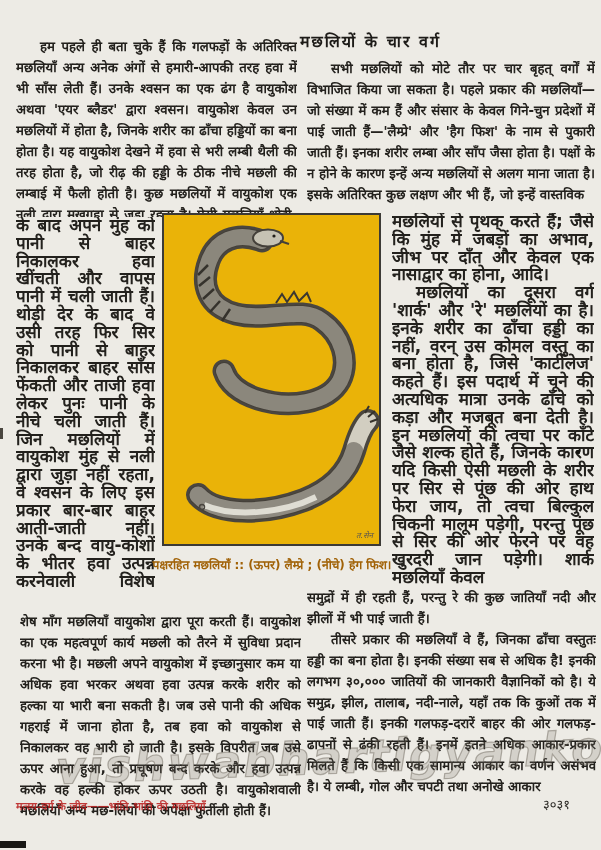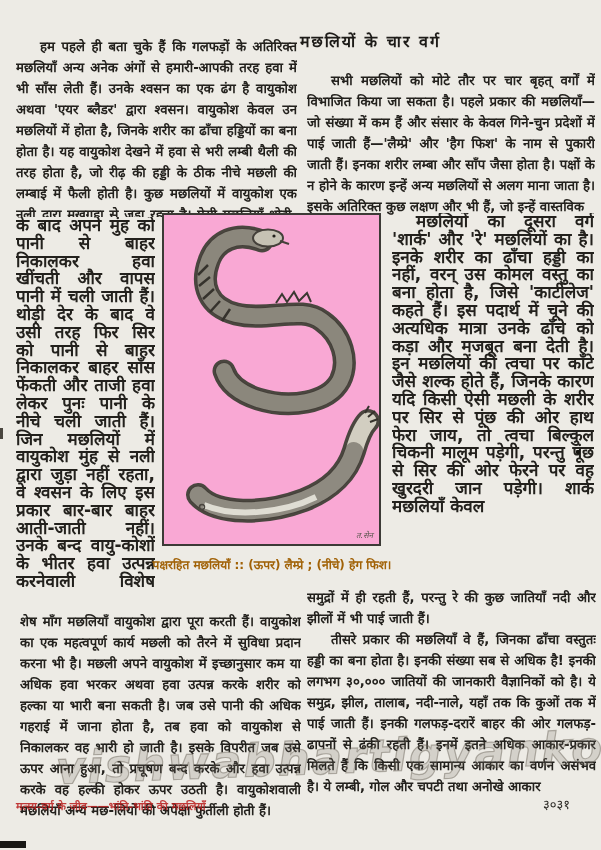--- a/index.html
+++ b/index.html
@@ -22,21 +22,21 @@
   .narrow{font-size:17px;line-height:17.8px;}
   .tblock p{margin:0;}
   .indent{text-indent:24px;}
   .heading{
     position:absolute;left:300px;top:30px;width:295px;
     text-align:left;font-size:16px;font-weight:700;
     letter-spacing:2px;color:#1d1b18;
   }
   .figurebox{
     position:absolute;left:162px;top:213px;width:219px;height:333px;
-    border:2px solid #3c3a36;background:#f9a8d4;box-sizing:border-box;
+    border:2px solid #3c3a36;background:#eab308;box-sizing:border-box;
   }
   .signature{
     position:absolute;right:6px;bottom:4px;
     font-size:8px;font-style:italic;color:#5a564e;
   }
   .caption{
     position:absolute;left:148px;top:556px;width:248px;
     text-align:center;font-size:12px;font-weight:700;color:#a16207;
   }
   .watermark{
@@ -78,25 +78,26 @@
   <div class="tblock narrow" style="left:16px;top:217px;width:139px;height:370px;">
     <p>के बाद अपने मुंह को पानी से बाहर निकालकर हवा खींचती और वापस पानी में चली जाती हैं। थोड़ी देर के बाद वे उसी तरह फिर सिर को पानी से बाहर निकालकर बाहर साँस फेंकती और ताजी हवा लेकर पुनः पानी के नीचे चली जाती हैं। जिन मछलियों में वायुकोश मुंह से नली द्वारा जुड़ा नहीं रहता, वे श्वसन के लिए इस प्रकार बार-बार बाहर आती-जाती नहीं। उनके बन्द वायु-कोशों के भीतर हवा उत्पन्न करनेवाली विशेष प्रकार की ग्रंथियाँ होती हैं। ऑक्सिजन के प्रचूषण के लिए उक्त वायुकोश में कहीं-न-कहीं 'वायु-प्रचूषण-क्षेत्र' होते हैं। इस प्रकार गल-फड़ों द्वारा ली गई ऑक्सिजन के अतिरिक्त, उस तत्व की</p>
   </div>
 
   <div class="tblock wide" style="left:20px;top:587px;width:281px;height:212px;margin-top:24px;">
     <p>शेष माँग मछलियाँ वायुकोश द्वारा पूरा करती हैं। वायुकोश का एक महत्वपूर्ण कार्य मछली को तैरने में सुविधा प्रदान करना भी है। मछली अपने वायुकोश में इच्छानुसार कम या अधिक हवा भरकर अथवा हवा उत्पन्न करके शरीर को हल्का या भारी बना सकती है। जब उसे पानी की अधिक गहराई में जाना होता है, तब हवा को वायुकोश से निकालकर वह भारी हो जाती है। इसके विपरीत जब उसे ऊपर आना हुआ, तो प्रचूषण बन्द करके और हवा उत्पन्न करके वह हल्की होकर ऊपर उठती है। वायुकोशवाली मछलियाँ अन्य मछ-लियों की अपेक्षा फुर्तीली होती हैं।</p>
   </div>
 
   <div class="heading">मछलियों के चार वर्ग</div>
 
-  <div class="tblock wide" style="left:307px;top:58px;width:288px;height:156px;margin-top:12px;">
+  <div class="tblock wide" style="left:307px;top:58px;width:288px;height:156px;">
     <p class="indent">सभी मछलियों को मोटे तौर पर चार बृहत् वर्गों में विभाजित किया जा सकता है। पहले प्रकार की मछलियाँ—जो संख्या में कम हैं और संसार के केवल गिने-चुन प्रदेशों में पाई जाती हैं—'लैम्प्रे' और 'हैग फिश' के नाम से पुकारी जाती हैं। इनका शरीर लम्बा और साँप जैसा होता है। पक्षों के न होने के कारण इन्हें अन्य मछलियों से अलग माना जाता है। इसके अतिरिक्त कुछ लक्षण और भी हैं, जो इन्हें वास्तविक</p>
   </div>
 
   <div class="tblock narrow" style="left:392px;top:213px;width:202px;height:374px;">
+    <p>मछलियों से पृथक् करते हैं; जैसे कि मुंह में जबड़ों का अभाव, जीभ पर दाँत और केवल एक नासाद्वार का होना, आदि।</p>
     <p class="indent">मछलियों का दूसरा वर्ग 'शार्क' और 'रे' मछलियों का है। इनके शरीर का ढाँचा हड्डी का नहीं, वरन् उस कोमल वस्तु का बना होता है, जिसे 'कार्टीलेज' कहते हैं। इस पदार्थ में चूने की अत्यधिक मात्रा उनके ढाँचे को कड़ा और मजबूत बना देती है। इन मछलियों की त्वचा पर काँटे जैसे शल्क होते हैं, जिनके कारण यदि किसी ऐसी मछली के शरीर पर सिर से पूंछ की ओर हाथ फेरा जाय, तो त्वचा बिल्कुल चिकनी मालूम पड़ेगी, परन्तु पूंछ से सिर की ओर फेरने पर वह खुरदरी जान पड़ेगी। शार्क मछलियाँ केवल</p>
   </div>
 
   <div class="tblock wide" style="left:307px;top:587px;width:289px;height:218px;">
     <p>समुद्रों में ही रहती हैं, परन्तु रे की कुछ जातियाँ नदी और झीलों में भी पाई जाती हैं।</p>
     <p class="indent">तीसरे प्रकार की मछलियाँ वे हैं, जिनका ढाँचा वस्तुतः हड्डी का बना होता है। इनकी संख्या सब से अधिक है! इनकी लगभग ३०,००० जातियों की जानकारी वैज्ञानिकों को है। ये समुद्र, झील, तालाब, नदी-नाले, यहाँ तक कि कुओं तक में पाई जाती हैं। इनकी गलफड़-दरारें बाहर की ओर गलफड़-ढापनों से ढंकी रहती हैं। इनमें इतने अधिक आकार-प्रकार मिलते हैं कि किसी एक सामान्य आकार का वर्णन असंभव है। ये लम्बी, गोल और चपटी तथा अनोखे आकार</p>
   </div>
 
   <div class="figurebox">
     <svg width="215" height="329" viewBox="0 0 215 329">

